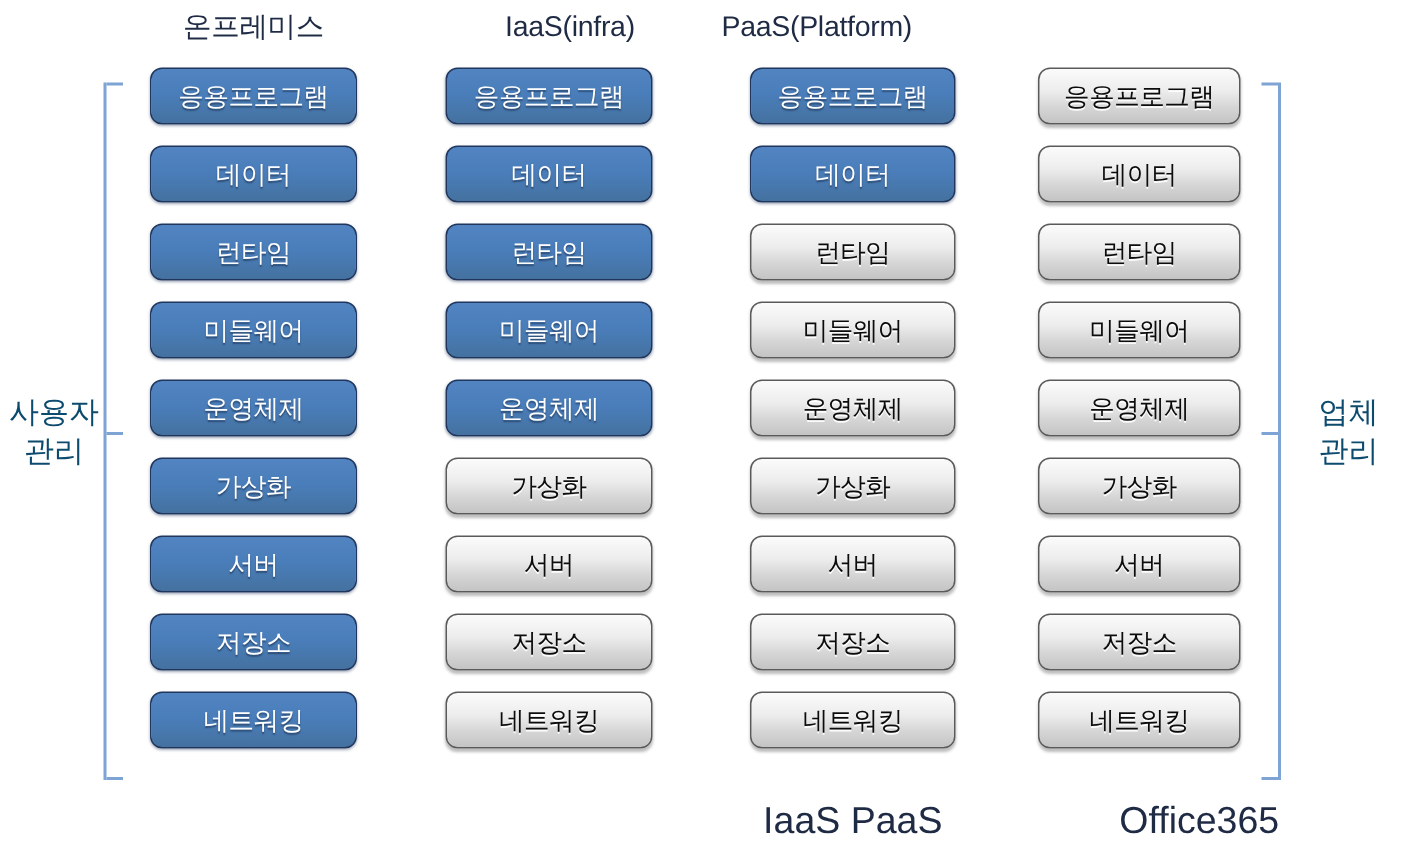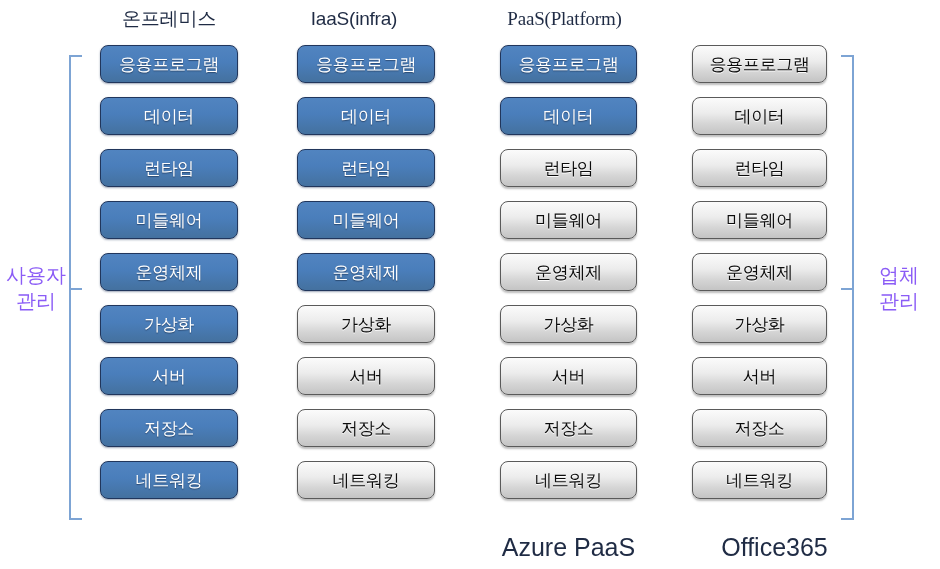--- a/index.html
+++ b/index.html
@@ -105,21 +105,21 @@
   .bracket.left .tick   { left: 2px; }
   .bracket.right .spine { right: 0; }
   .bracket.right .tick  { right: 2px; }
   .bracket .tick.top    { top: 0; }
   .bracket .tick.mid    { top: 50%; }
   .bracket .tick.bot    { bottom: 0; }
 
   .bracket-label {
     position: absolute;
     font-size: 20px;
-    color: #8b5cf6;
+    color: #0c4a6e;
     line-height: 26px;
     white-space: pre-line;
     text-align: center;
   }
   .bracket-label.left  { left: 2px;  width: 68px; top: 272px; }
   .bracket-label.right { right: 2px; width: 78px; top: 272px; }
 </style>
 </head>
 <body>
 
@@ -137,22 +137,22 @@
   <div class="bracket right" style="left: 838px; top: 55px; height: 465px;">
     <div class="spine"></div>
     <div class="tick top"></div>
     <div class="tick mid"></div>
     <div class="tick bot"></div>
   </div>
   <div class="bracket-label right" style="top: 261.5px;">업체
 관리</div>
 
   <div class="col-header" id="hdr-0" style="left: 100px; width: 138px;">온프레미스</div>
-  <div class="col-header" id="hdr-1" style="left: 285px; width: 138px;">IaaS(infra)</div>
-  <div class="col-header" id="hdr-2" style="left: 496px; width: 137px; font-family: Liberation Serif, serif;">PaaS(Platform)</div>
+  <div class="col-header" id="hdr-1" style="left: 311px; width: 138px;">IaaS(infra)</div>
+  <div class="col-header" id="hdr-2" style="left: 476px; width: 137px;">PaaS(Platform)</div>
 
   <div class="stack" id="stack-0" style="left: 100px; width: 138px; top: 0px; height: 499px;">
       <div class="layer-box blue" style="top: 45px; width: 138px; height: 38px;">
         <span>응용프로그램</span>
       </div>
       <div class="layer-box blue" style="top: 97px; width: 138px; height: 38px;">
         <span>데이터</span>
       </div>
       <div class="layer-box blue" style="top: 149px; width: 138px; height: 38px;">
         <span>런타임</span>
@@ -258,16 +258,16 @@
       </div>
       <div class="layer-box gray" style="top: 409px; width: 135px; height: 38px;">
         <span>저장소</span>
       </div>
       <div class="layer-box gray" style="top: 461px; width: 135px; height: 38px;">
         <span>네트워킹</span>
       </div>
     </div>
 
   <div class="col-footer" id="ftr-0" style="left: 100px; width: 138px;"></div>
-  <div class="col-footer" id="ftr-2" style="left: 500px; width: 137px;">Azure PaaS</div>
-  <div class="col-footer" id="ftr-3" style="left: 707px; width: 135px;">Office365</div>
+  <div class="col-footer" id="ftr-2" style="left: 500px; width: 137px;">IaaS PaaS</div>
+  <div class="col-footer" id="ftr-3" style="left: 732px; width: 135px;">Office365</div>
 
 </div>
 
 </body></html>

